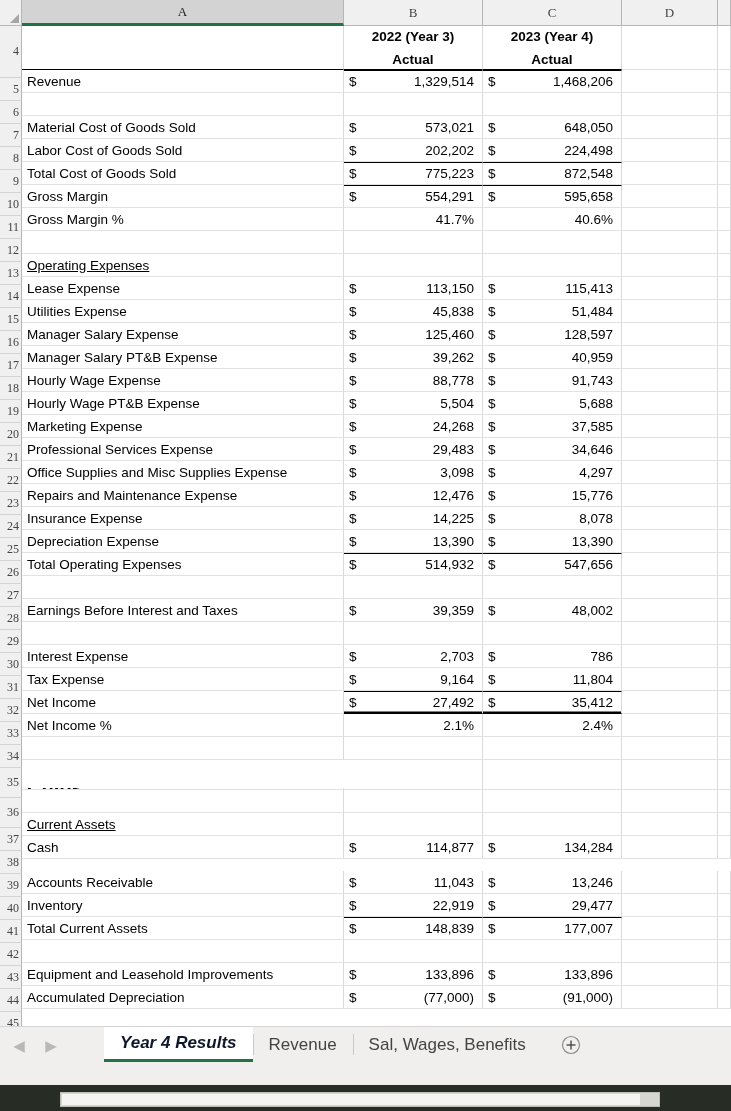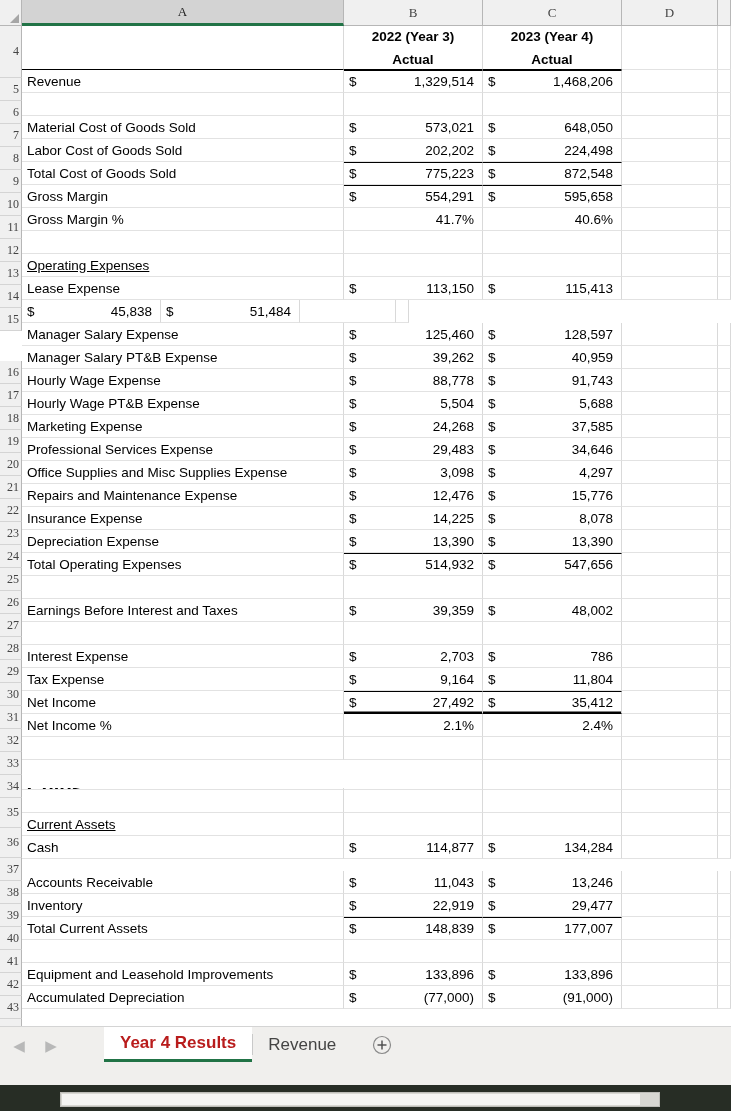--- a/index.html
+++ b/index.html
@@ -204,23 +204,24 @@
     content: "";
     position: absolute;
     left: 0;
     top: 7px;
     bottom: 7px;
     width: 1px;
     background: #c9c9c9;
   }
   .tab.active {
     background: #ffffff;
-    color: #b91c1c;
+    color: #0f172a;
     font-weight: bold;
     border-bottom: 3px solid #217346;
+    font-style: italic;
   }
   .tab.active::before { display: none; }
   .addsheet {
     display: flex;
     align-items: center;
     justify-content: center;
     width: 35px;
     height: 35px;
     margin-left: 12px;
     color: #5a5a5a;
@@ -285,21 +286,21 @@
         <div class="row-head" style="height: 23px;">6</div>
         <div class="row-head" style="height: 23px;">7</div>
         <div class="row-head" style="height: 23px;">8</div>
         <div class="row-head" style="height: 23px;">9</div>
         <div class="row-head" style="height: 23px;">10</div>
         <div class="row-head" style="height: 23px;">11</div>
         <div class="row-head" style="height: 23px;">12</div>
         <div class="row-head" style="height: 23px;">13</div>
         <div class="row-head" style="height: 23px;">14</div>
         <div class="row-head" style="height: 23px;">15</div>
-        <div class="row-head" style="height: 23px; margin-top: 30px;">16</div>
+        <div class="row-head" style="height: 23px;">16</div>
         <div class="row-head" style="height: 23px;">17</div>
         <div class="row-head" style="height: 23px;">18</div>
         <div class="row-head" style="height: 23px;">19</div>
         <div class="row-head" style="height: 23px;">20</div>
         <div class="row-head" style="height: 23px;">21</div>
         <div class="row-head" style="height: 23px; padding-left: 18px;">22</div>
         <div class="row-head" style="height: 23px;">23</div>
         <div class="row-head" style="height: 23px;">24</div>
         <div class="row-head" style="height: 23px;">25</div>
         <div class="row-head" style="height: 23px;">26</div>
@@ -464,20 +465,23 @@
             <span class="val">113,150</span>
           </div>
           <div class="cell c-c numcell">
             <span class="cur">$</span>
             <span class="val">115,413</span>
           </div>
           <div class="cell c-d"></div>
           <div class="cell c-e"></div>
         </div>
         <div class="row" style="height: 23px;">
+          <div class="cell c-a label">
+            <span>Utilities Expense</span>
+          </div>
           <div class="cell c-b numcell">
             <span class="cur">$</span>
             <span class="val">45,838</span>
           </div>
           <div class="cell c-c numcell">
             <span class="cur">$</span>
             <span class="val">51,484</span>
           </div>
           <div class="cell c-d"></div>
           <div class="cell c-e"></div>
@@ -878,20 +882,21 @@
   </div>
 
   <div class="tabbar">
     <div class="tab-nav">
       <div class="navarrow">◀</div>
       <div class="navarrow">▶</div>
     </div>
     <div class="tabs-wrap" id="tabs">
         <div class="tab active">Year 4 Results</div>
         <div class="tab">Revenue</div>
+        <div class="tab">Sal, Wages, Benefits</div>
         <div class="addsheet">
           <svg width="20" height="20" viewBox="0 0 20 20">
             <circle cx="10" cy="10" r="8.5" fill="none" stroke="#8a8a8a" stroke-width="1.2"></circle>
             <line x1="10" y1="5.5" x2="10" y2="14.5" stroke="#4a4a4a" stroke-width="1.4"></line>
             <line x1="5.5" y1="10" x2="14.5" y2="10" stroke="#4a4a4a" stroke-width="1.4"></line>
           </svg>
         </div>
       </div>
   </div>
 

